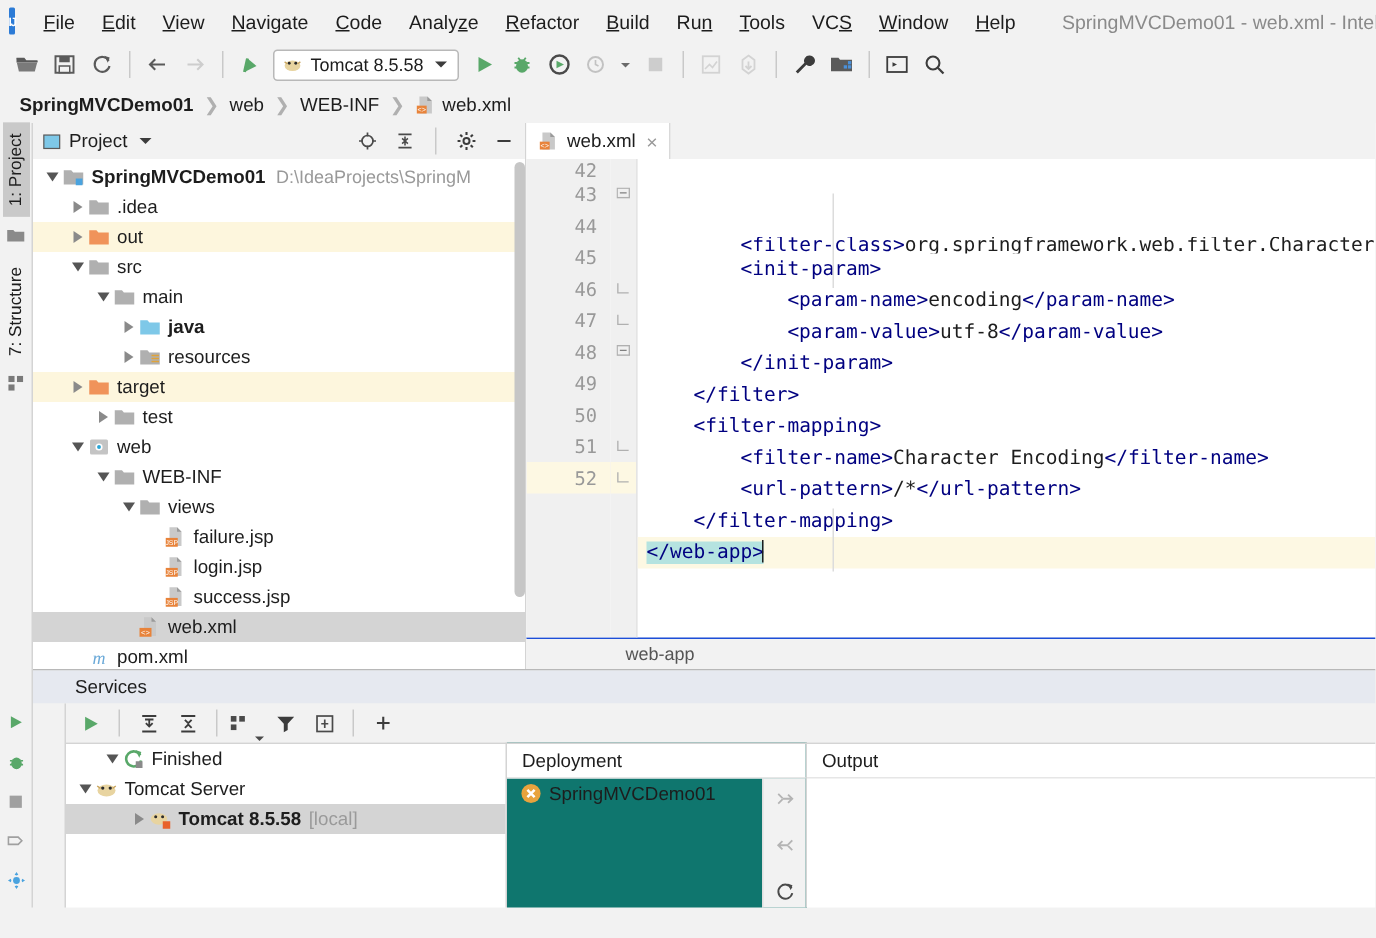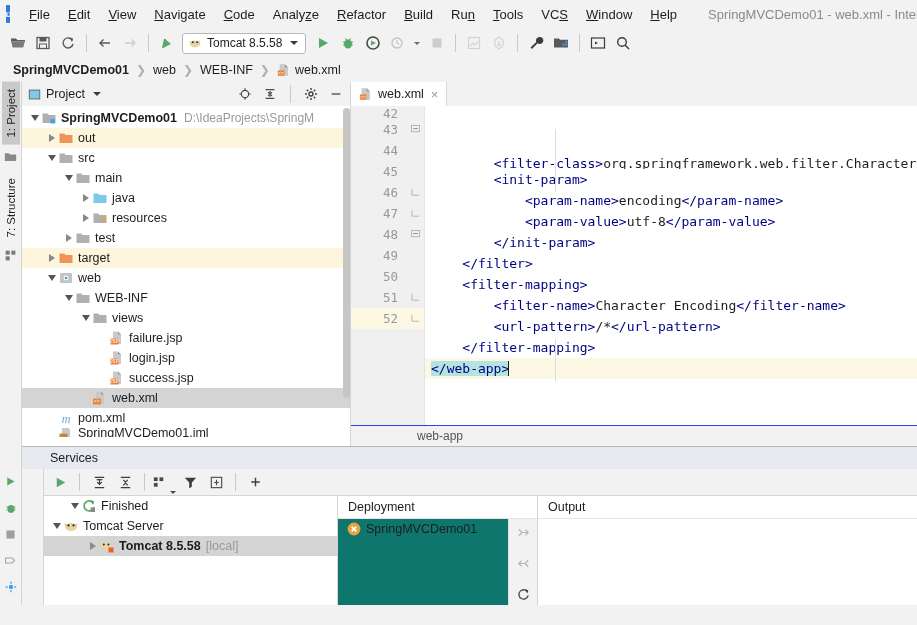--- a/index.html
+++ b/index.html
@@ -441,20 +441,31 @@
                 </span>
                 <span class="tico">
                   <svg width="16" height="16" viewBox="0 0 16 16">
                     <path d="M1.5 3.5h5L7.8 5H14.5v8h-13z" fill="#b0b0b0"></path>
                     <rect x="9.5" y="9" width="4.5" height="4.5" fill="#4aa3df"></rect>
                   </svg>
                 </span>
                 <span class="tlabel bold">SpringMVCDemo01</span>
                 <span class="tpath">D:\IdeaProjects\SpringM</span>
               </div>
+              <div class="trow" style="padding-left: 23px;">
+                <span class="twist">
+                  <span class="tri-r"></span>
+                </span>
+                <span class="tico">
+                  <svg width="16" height="16" viewBox="0 0 16 16">
+                    <path d="M1.5 3.5h4.8L7.6 5h6.9v8h-13z" fill="#b0b0b0"></path>
+                  </svg>
+                </span>
+                <span class="tlabel">.idea</span>
+              </div>
               <div class="trow warn" style="padding-left: 23px;">
                 <span class="twist">
                   <span class="tri-r"></span>
                 </span>
                 <span class="tico">
                   <svg width="16" height="16" viewBox="0 0 16 16">
                     <path d="M1.5 3.5h4.8L7.6 5h6.9v8h-13z" fill="#f0935a"></path>
                   </svg>
                 </span>
                 <span class="tlabel">out</span>
@@ -474,21 +485,21 @@
                 <span class="twist">
                   <span class="tri-d"></span>
                 </span>
                 <span class="tico">
                   <svg width="16" height="16" viewBox="0 0 16 16">
                     <path d="M1.5 3.5h4.8L7.6 5h6.9v8h-13z" fill="#b0b0b0"></path>
                   </svg>
                 </span>
                 <span class="tlabel">main</span>
               </div>
-              <div class="trow" style="padding-left: 57px;">
+              <div class="trow" style="padding-left: 57px; font-weight: bold;">
                 <span class="twist">
                   <span class="tri-r"></span>
                 </span>
                 <span class="tico">
                   <svg width="16" height="16" viewBox="0 0 16 16">
                     <path d="M1.5 3.5h4.8L7.6 5h6.9v8h-13z" fill="#7ec8e8"></path>
                   </svg>
                 </span>
                 <span class="tlabel">java</span>
               </div>
@@ -497,41 +508,41 @@
                   <span class="tri-r"></span>
                 </span>
                 <span class="tico">
                   <svg width="16" height="16" viewBox="0 0 16 16">
                     <path d="M1.5 3.5h4.8L7.6 5h6.9v8h-13z" fill="#b0b0b0"></path>
                     <path d="M9 7h5M9 9h5M9 11h5" stroke="#e0a33a" stroke-width="1"></path>
                   </svg>
                 </span>
                 <span class="tlabel">resources</span>
               </div>
+              <div class="trow warn" style="padding-left: 23px;">
+                <span class="twist">
+                  <span class="tri-r"></span>
+                </span>
+                <span class="tico">
+                  <svg width="16" height="16" viewBox="0 0 16 16">
+                    <path d="M1.5 3.5h4.8L7.6 5h6.9v8h-13z" fill="#f0935a"></path>
+                  </svg>
+                </span>
+                <span class="tlabel">target</span>
+              </div>
               <div class="trow" style="padding-left: 40px;">
                 <span class="twist">
                   <span class="tri-r"></span>
                 </span>
                 <span class="tico">
                   <svg width="16" height="16" viewBox="0 0 16 16">
                     <path d="M1.5 3.5h4.8L7.6 5h6.9v8h-13z" fill="#b0b0b0"></path>
                   </svg>
                 </span>
                 <span class="tlabel">test</span>
-              </div>
-              <div class="trow warn" style="padding-left: 23px;">
-                <span class="twist">
-                  <span class="tri-r"></span>
-                </span>
-                <span class="tico">
-                  <svg width="16" height="16" viewBox="0 0 16 16">
-                    <path d="M1.5 3.5h4.8L7.6 5h6.9v8h-13z" fill="#f0935a"></path>
-                  </svg>
-                </span>
-                <span class="tlabel">target</span>
               </div>
               <div class="trow" style="padding-left: 23px;">
                 <span class="twist">
                   <span class="tri-d"></span>
                 </span>
                 <span class="tico">
                   <svg width="16" height="16" viewBox="0 0 16 16">
                     <rect x="2" y="3" width="12" height="10" rx="1" fill="#c4c4c4"></rect>
                     <circle cx="8" cy="8" r="2.4" fill="#fff"></circle>
                     <circle cx="8" cy="8" r="1.3" fill="#2aa5d6"></circle>

